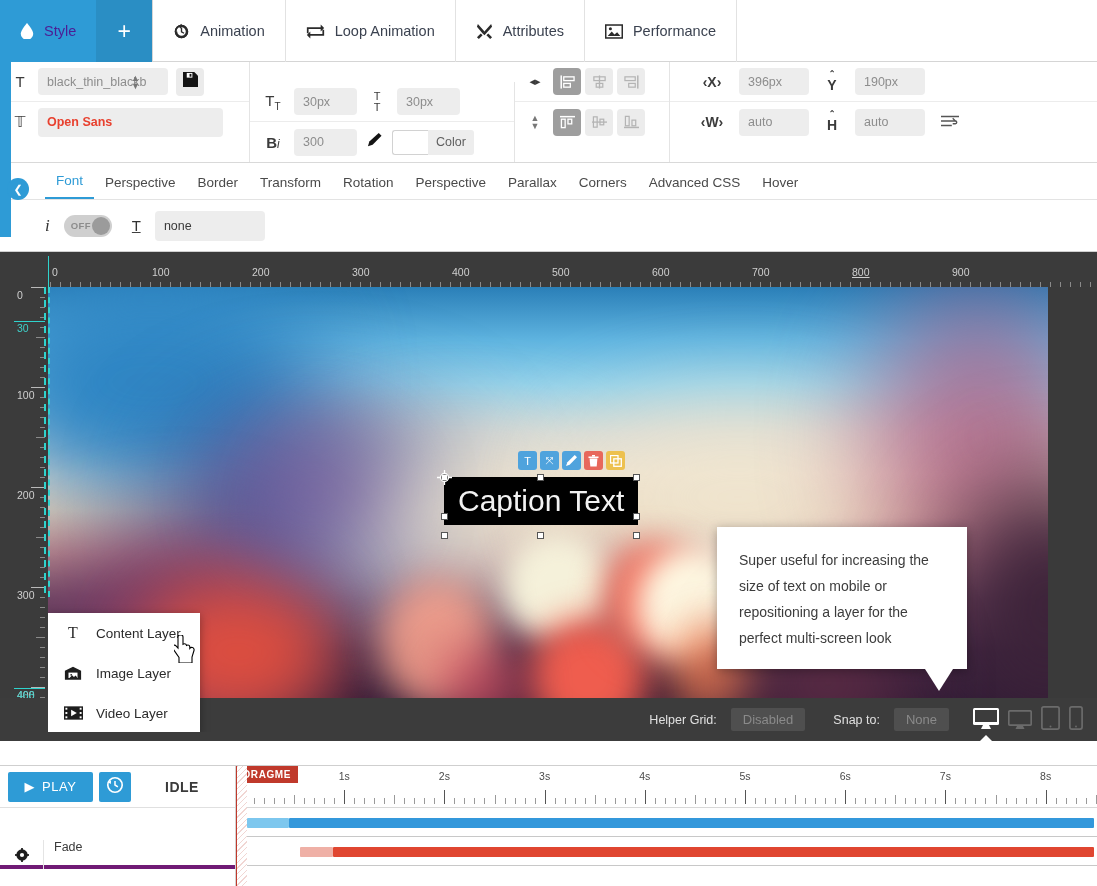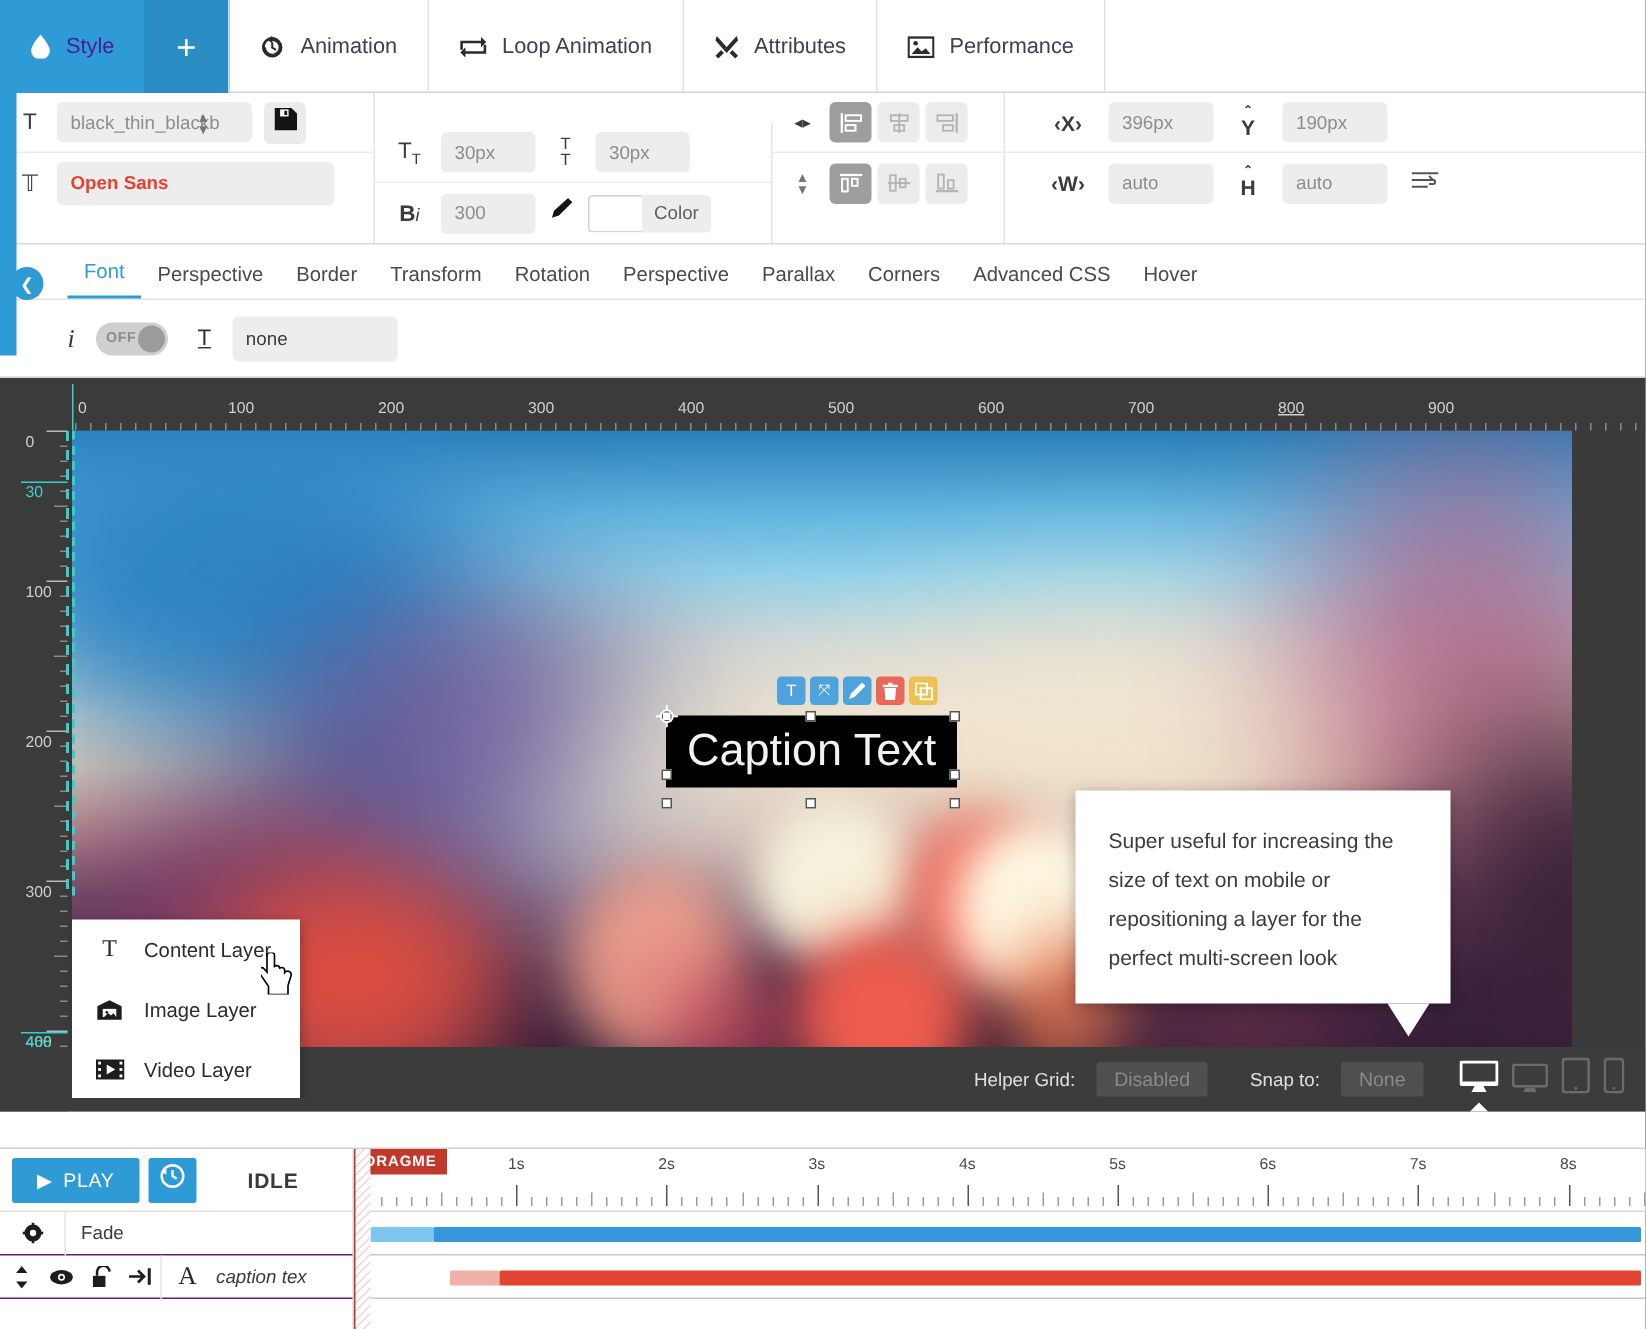--- a/index.html
+++ b/index.html
@@ -121,21 +121,21 @@
   .timeline { position:absolute; left:0; right:0; bottom:0; height:121px; background:#fff;
     border-top:1px solid #cfcfcf; display:flex; }
   .tl-left { width:236px; border-right:1px solid #d2d2d2; }
   .tl-ctrl { height:42px; display:flex; align-items:center; gap:6px; padding:0 8px;
     border-bottom:1px solid #e0e0e0; }
   .playbtn { background:#2e9bd6; color:#fff; height:30px; width:85px; border-radius:2px;
     display:flex; align-items:center; justify-content:center; gap:7px; font-size:13px; letter-spacing:.5px;}
   .histbtn { background:#2e9bd6; color:#fff; width:32px; height:30px; border-radius:2px;
     display:flex; align-items:center; justify-content:center; }
   .idle { flex:1; text-align:center; font-size:14px; color:#3a3a3a; font-weight:bold; letter-spacing:.5px; }
-  .tl-row { height:29px; display:flex; align-items:center; border-bottom:1px solid #701a75; }
+  .tl-row { height:29px; display:flex; border-bottom:4px solid #701a75;margin-top:32px; }
   .tl-cell { display:flex; align-items:center; justify-content:center; height:29px; }
   .tl-name { font-size:12.5px; color:#3a3a3a; padding-left:10px; }
   .tl-right { flex:1; position:relative; }
   .tl-ruler { height:42px; position:relative; border-bottom:1px solid #d8d8d8; background:#fff; }
   .dragme { position:absolute; left:0; top:0; background:#c0392b; color:#fff; font-size:10px;
     font-weight:bold; padding:3px 7px; letter-spacing:.6px; }
   .tnum { position:absolute; top:4px; font-size:10.5px; color:#4a4a4a; transform:translateX(-50%); }
   .ttick { position:absolute; bottom:3px; width:1px; background:#9a9a9a; }
   .playhead { position:absolute; top:0; bottom:-79px; width:1px; background:#c0392b; z-index:5; }
   .hatch { position:absolute; top:0; bottom:0; left:0; width:11px; z-index:4;

